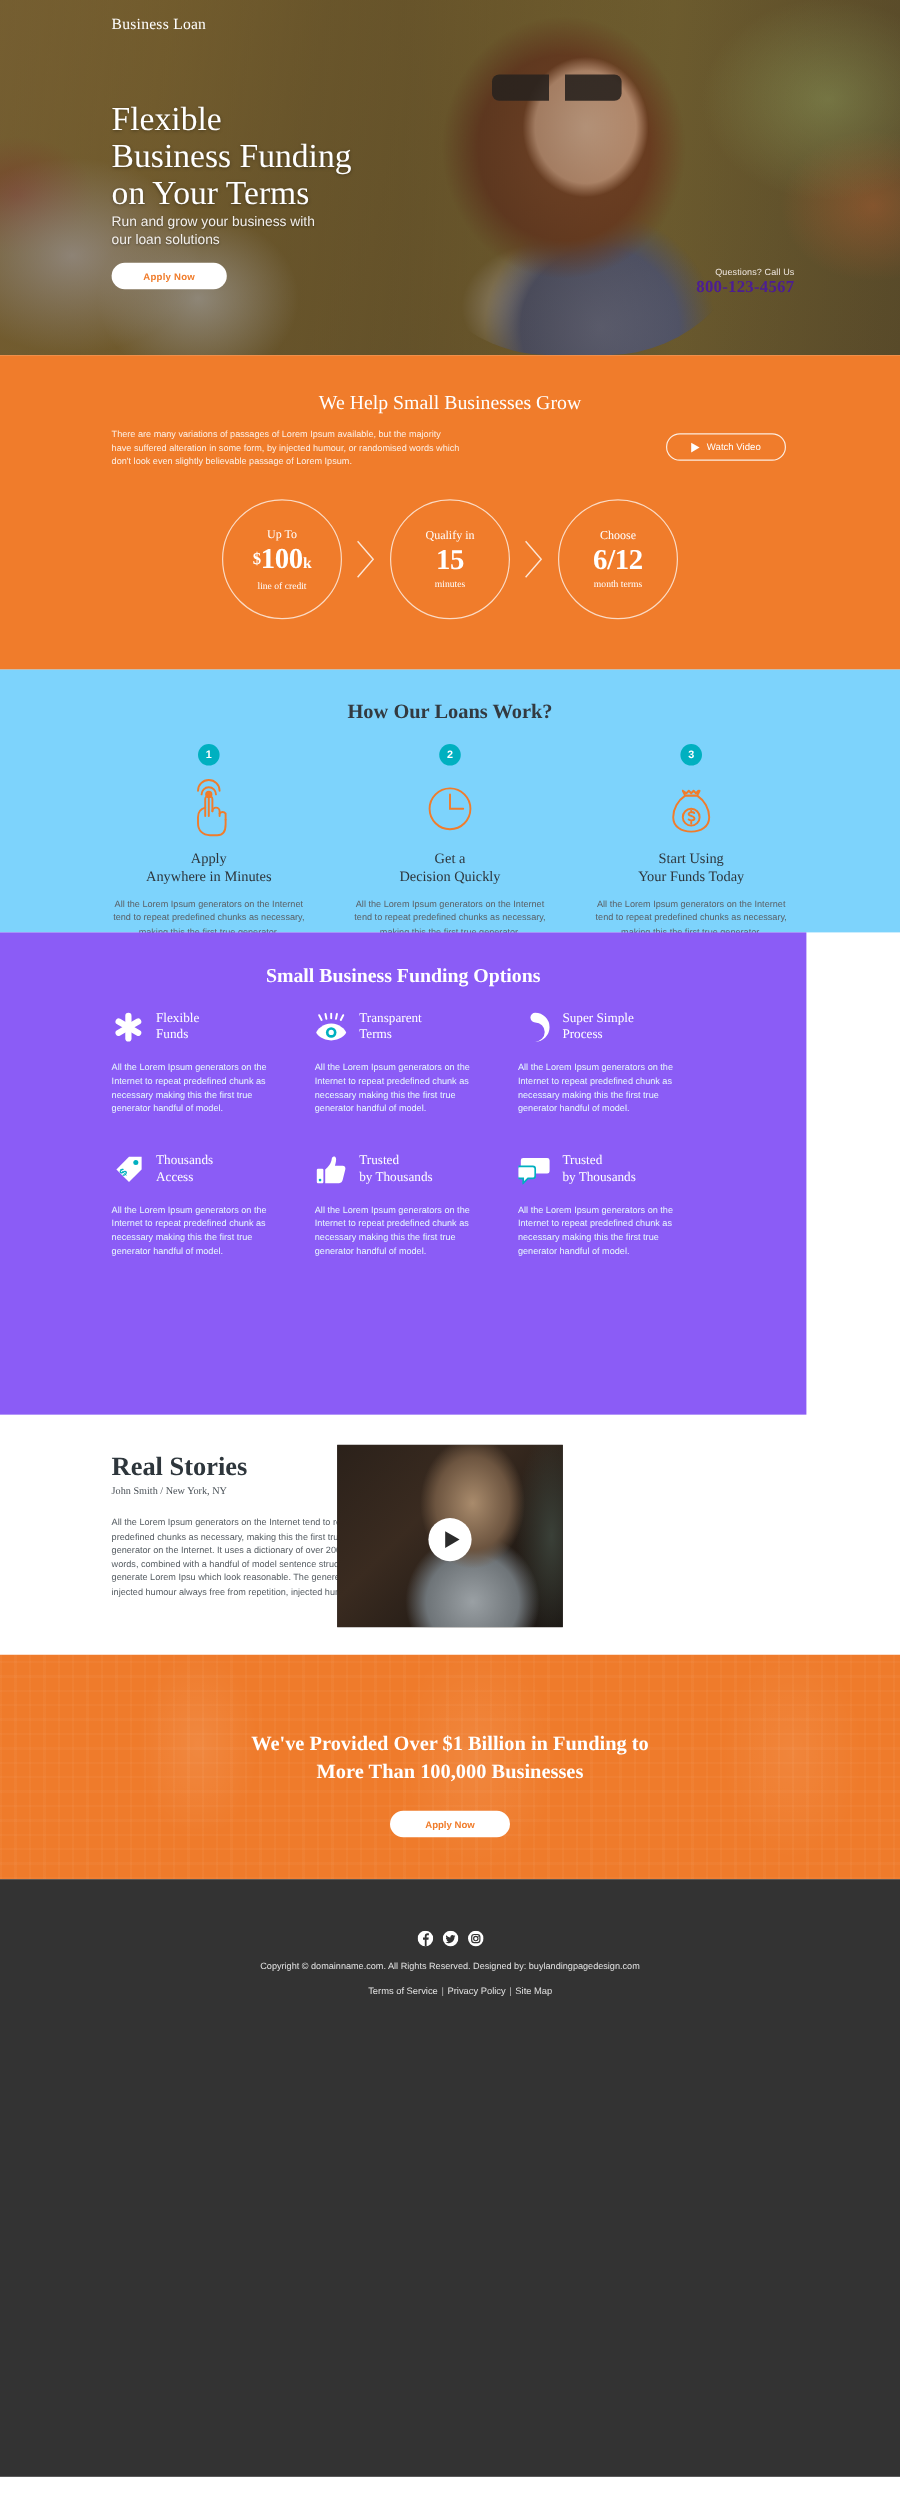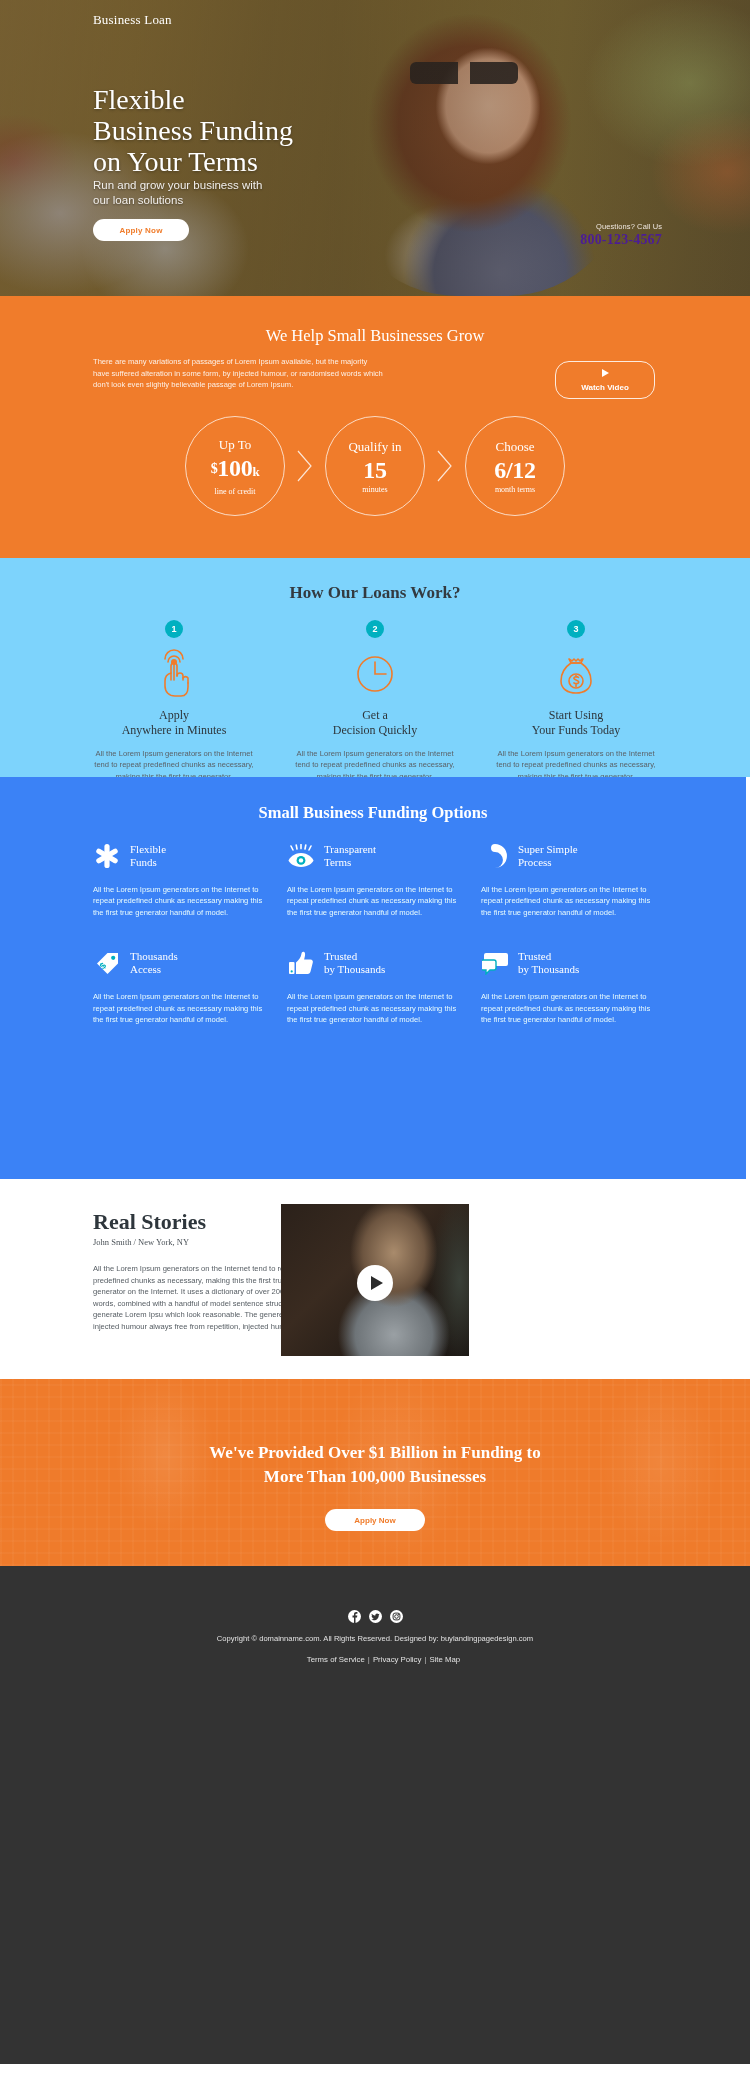--- a/index.html
+++ b/index.html
@@ -107,47 +107,46 @@
     text-align: center; color: #ffffff;
     font-family: "Liberation Serif", serif;
     font-size: 16.5px; font-weight: 400;
   }
   .grow-text {
     position: absolute; left: 93px; top: 60px; width: 290px;
     color: #fdf0e6; font-size: 7.6px; line-height: 11.5px;
   }
   .watch-btn {
     position: absolute; right: 95px; top: 65px;
-    width: 100px; height: 38px;
+    width: 100px; height: 23px;
     border: 1px solid rgba(255,255,255,.85);
     border-radius: 14px; background: transparent;
-    color: #ffffff; font-size: 8px; font-weight: 700;
+    color: #ffffff; font-size: 8px; font-weight: 400;
     display: flex; align-items: center; justify-content: center; gap: 6px;
     cursor: pointer;
-    flex-direction: column;
   }
   .play-tri {
     width: 0; height: 0;
     border-left: 7px solid #ffffff;
     border-top: 4.5px solid transparent;
     border-bottom: 4.5px solid transparent;
   }
 
   .stats {
     position: absolute; left: 0; right: 0; top: 120px;
     display: flex; align-items: center; justify-content: center; gap: 0;
   }
   .stat-circle {
     width: 100px; height: 100px; border-radius: 50%;
     border: 1px solid rgba(255,255,255,.72);
     display: flex; flex-direction: column;
     align-items: center; justify-content: center;
     color: #ffffff; text-align: center;
   }
-  .stat-top { font-size: 13px; font-family: "Liberation Serif", serif; margin-bottom: 2px; }
+  .stat-top { font-size: 10px; font-family: "Liberation Serif", serif; margin-bottom: 2px; }
   .stat-big {
     font-size: 24px; font-weight: 700; line-height: 26px;
     font-family: "Liberation Serif", serif; letter-spacing: -.3px;
   }
   .stat-big .small { font-size: 13px; }
   .stat-big .dollar { font-size: 14px; vertical-align: 3px; }
   .stat-bot { font-size: 8px; font-family: "Liberation Serif", serif; margin-top: 2px; }
   .chev {
     width: 40px; display: flex; align-items: center; justify-content: center;
   }
@@ -172,21 +171,21 @@
     margin: 0 auto 10px;
   }
   .step-icon { height: 52px; display: flex; align-items: center; justify-content: center; }
   .step-head {
     font-family: "Liberation Serif", serif;
     font-size: 12px; line-height: 15px; color: #2e363c; margin-top: 8px;
   }
   .step-body { font-size: 7.6px; line-height: 11.4px; color: #5a6167; margin-top: 10px; }
 
   
-  .opts { position: relative; width: 746px; height: 402px; background: #3b82f6; }
+  .opts { position: relative; width: 672px; height: 402px; background: #8b5cf6; }
   .opts-title {
     position: absolute; left: 0; right: 0; top: 26px; text-align: center;
     color: #ffffff; font-family: "Liberation Serif", serif; font-size: 16.5px;
   }
   .opts-grid {
     position: absolute; left: 93px; right: 93px; top: 62px;
     display: grid; grid-template-columns: repeat(3, 1fr);
     column-gap: 22px; row-gap: 28px;
   }
   .opt-head { display: flex; align-items: center; gap: 9px; height: 34px; }

